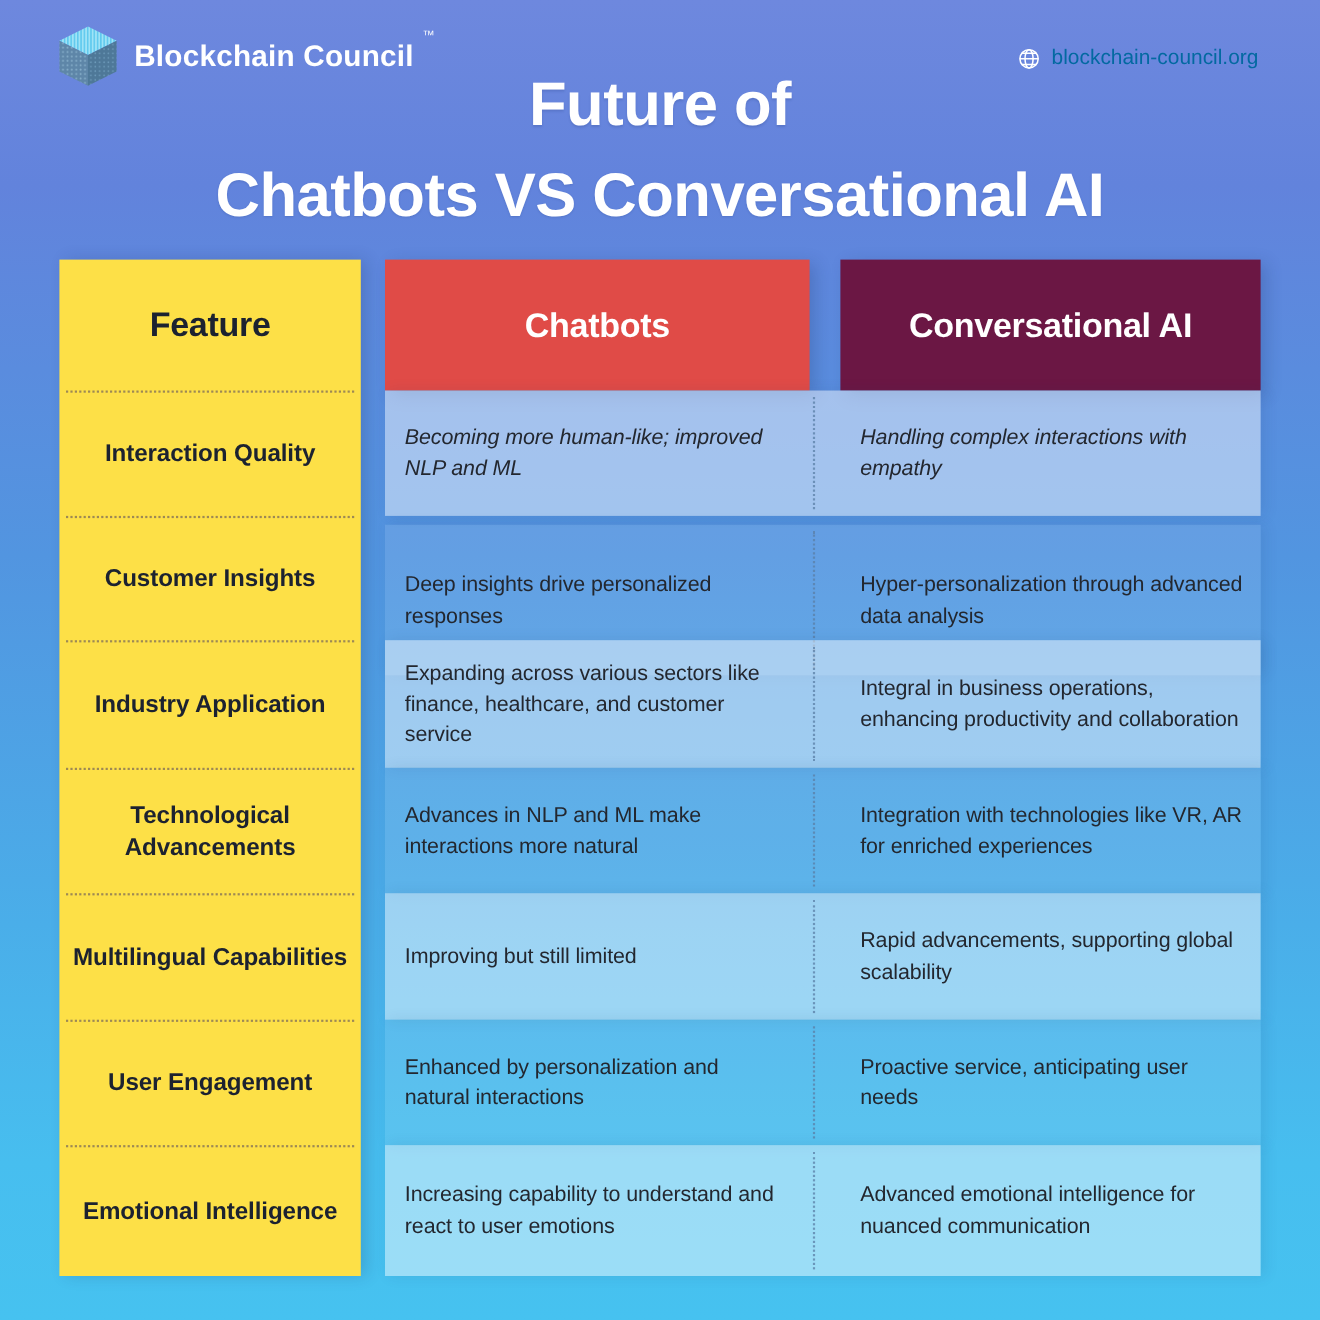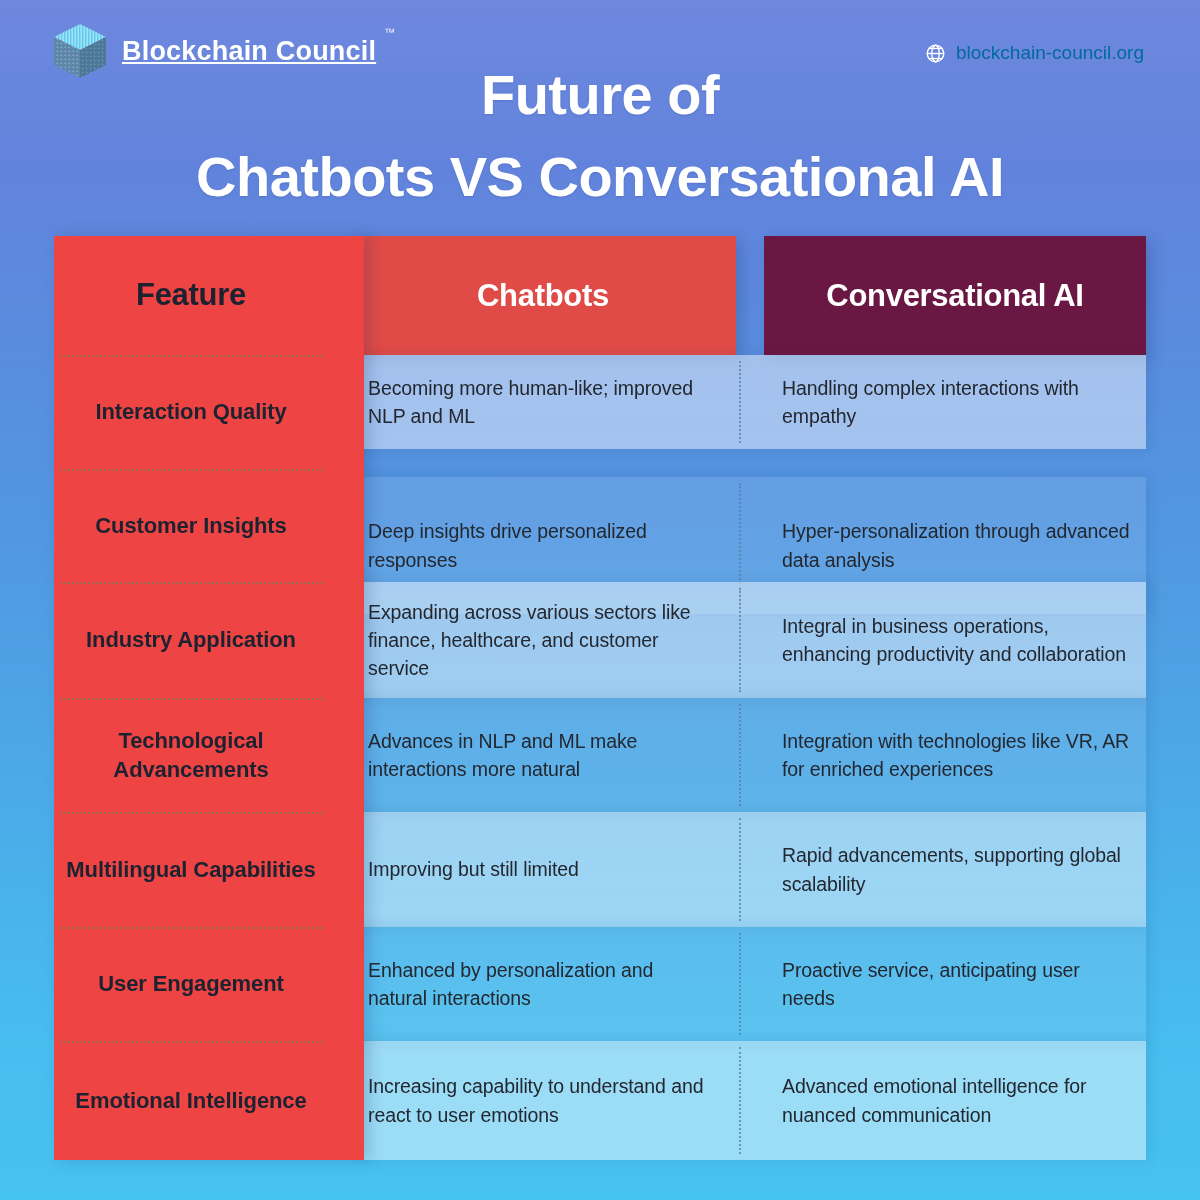--- a/index.html
+++ b/index.html
@@ -9,21 +9,21 @@
     background:linear-gradient(180deg,#6E88DE 0%,#6283DC 14%,#5295E0 42%,#4AAEE9 70%,#47BEEF 88%,#46C2F0 100%);
     position:relative;
   }
 
   
   .topbar{position:absolute;left:0;top:0;width:1200px;height:92px;}
   .brand{position:absolute;left:52px;top:22px;display:flex;align-items:center;gap:14px;}
   .cube{width:56px;height:58px;display:block;}
   .brand-name{
     color:#ffffff;font-size:27px;font-weight:700;letter-spacing:.2px;
-    line-height:1;white-space:nowrap;text-decoration:underline;
+    line-height:1;white-space:nowrap;
   }
   .tm{color:#ffffff;font-size:11px;align-self:flex-start;margin-top:4px;margin-left:-6px;opacity:.95;}
 
   .site{position:absolute;right:56px;top:42px;display:flex;align-items:center;gap:10px;}
   .site-text{color:#0369a1;font-size:19px;white-space:nowrap;}
   .globe{width:21px;height:21px;display:block;}
 
   
   .title{
     position:absolute;left:0;top:66px;width:1200px;text-align:center;
@@ -34,24 +34,23 @@
   .title .l2{display:block;font-size:56px;letter-spacing:-.5px;margin-top:24px;}
 
   
   .table{
     position:absolute;left:54px;top:236px;width:1092px;height:924px;
   }
 
   
   .featcol{
     position:absolute;left:0;top:0;width:274px;height:924px;
-    background:#ef4444;
+    background:#fde047;
     box-shadow:6px 0 14px rgba(25,45,95,.20);
     z-index:3;
-    padding-left:36px;
   }
   .featcell{
     position:absolute;left:0;width:274px;
     display:flex;align-items:center;justify-content:center;
     text-align:center;box-sizing:border-box;padding:0 12px;
     color:#1c2230;font-size:22px;font-weight:700;line-height:1.32;
     letter-spacing:-.1px;
   }
   .featcell.head{font-size:31px;letter-spacing:-.3px;}
   .dotsep{
@@ -167,21 +166,21 @@
     <div class="dotsep" style="top:805px;"></div>
 
     <div class="featcell" style="top:805px;height:119px;">Emotional Intelligence</div>
   </div>
 
   <div class="datawrap">
 
     <div class="hdr hdr-convai">Conversational AI</div>
     <div class="hdr hdr-chatbots">Chatbots</div>
 
-    <div class="rowband lite" style="top:119px;height:94px;">
+    <div class="rowband lite" style="top:119px;height:114px;font-style:italic;">
       <div class="cell c1">Becoming more human-like; improved NLP and ML</div>
       <div class="vsep"></div>
       <div class="cell c2">Handling complex interactions with empathy</div>
     </div>
 
     <div class="rowband dark" style="top:241px;height:137px;">
       <div class="cell c1">Deep insights drive personalized responses</div>
       <div class="vsep"></div>
       <div class="cell c2">Hyper-personalization through advanced data analysis</div>
     </div>

